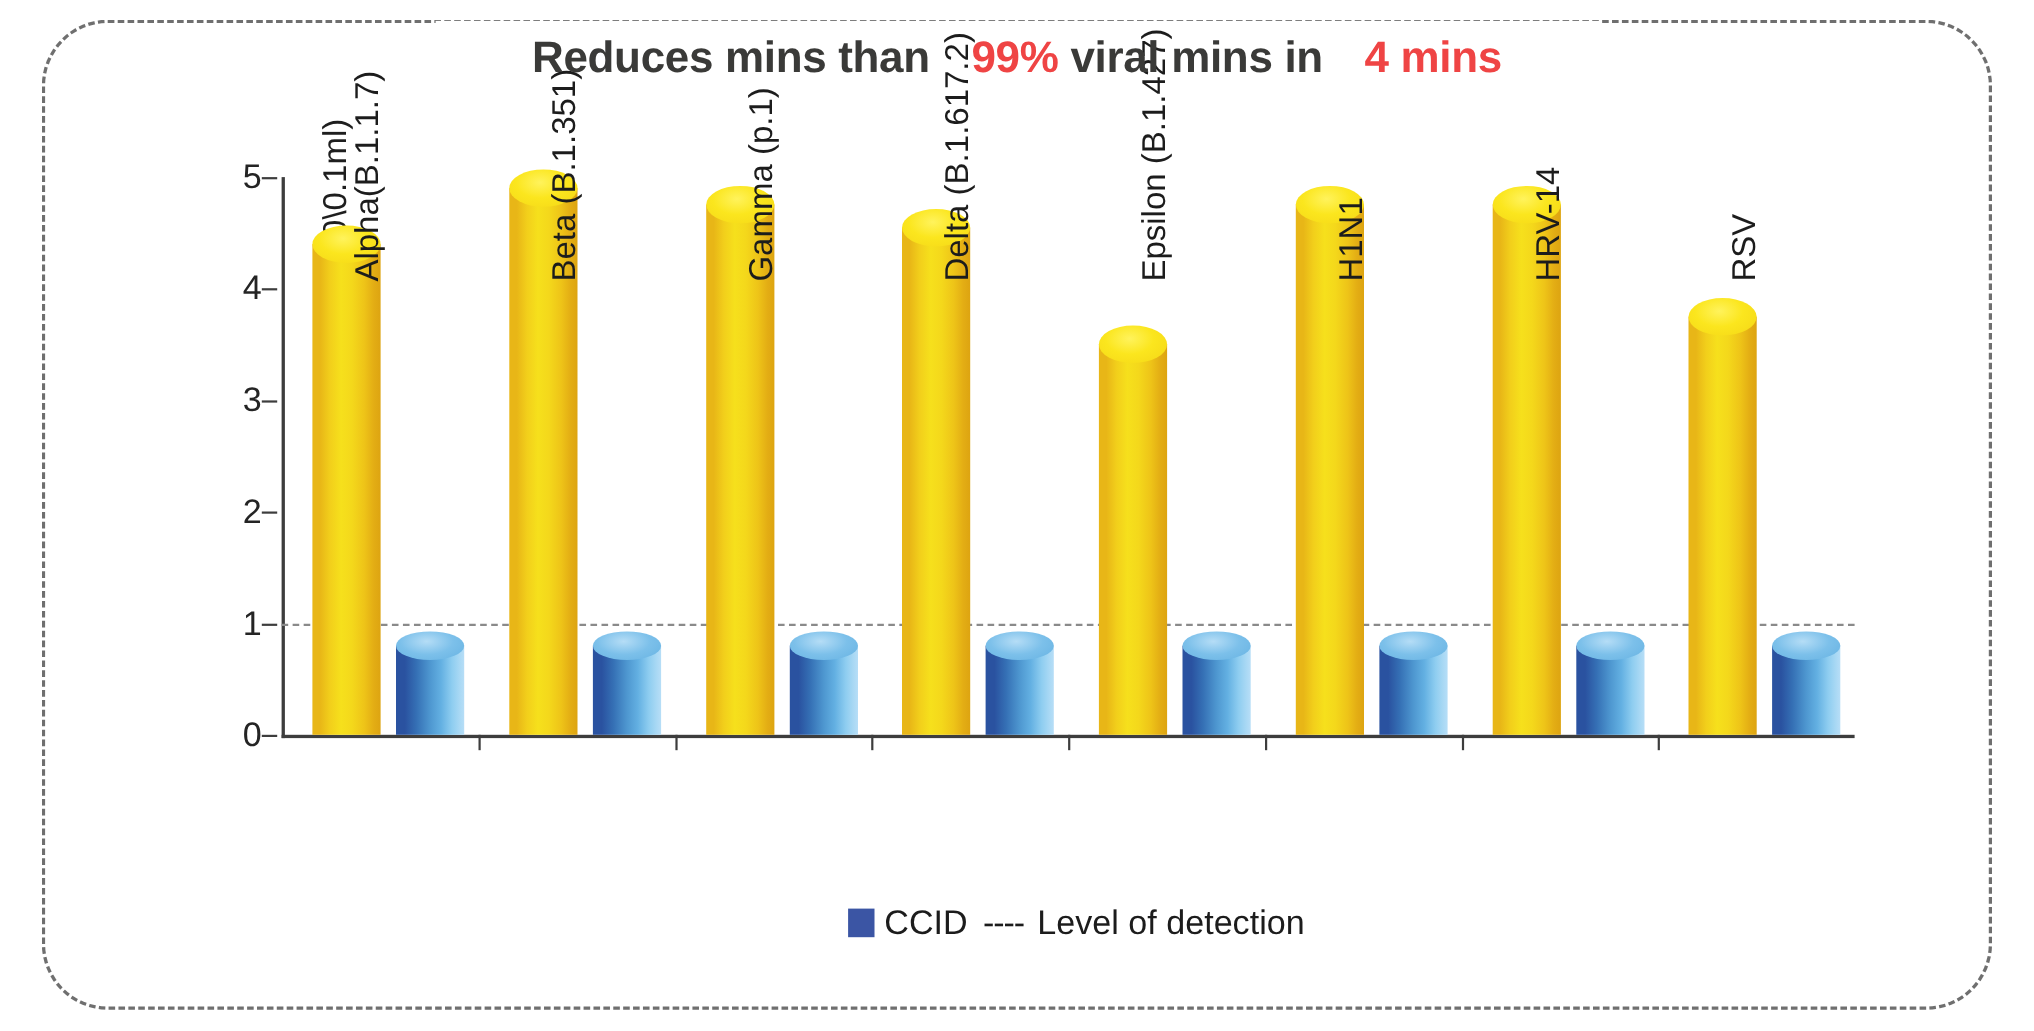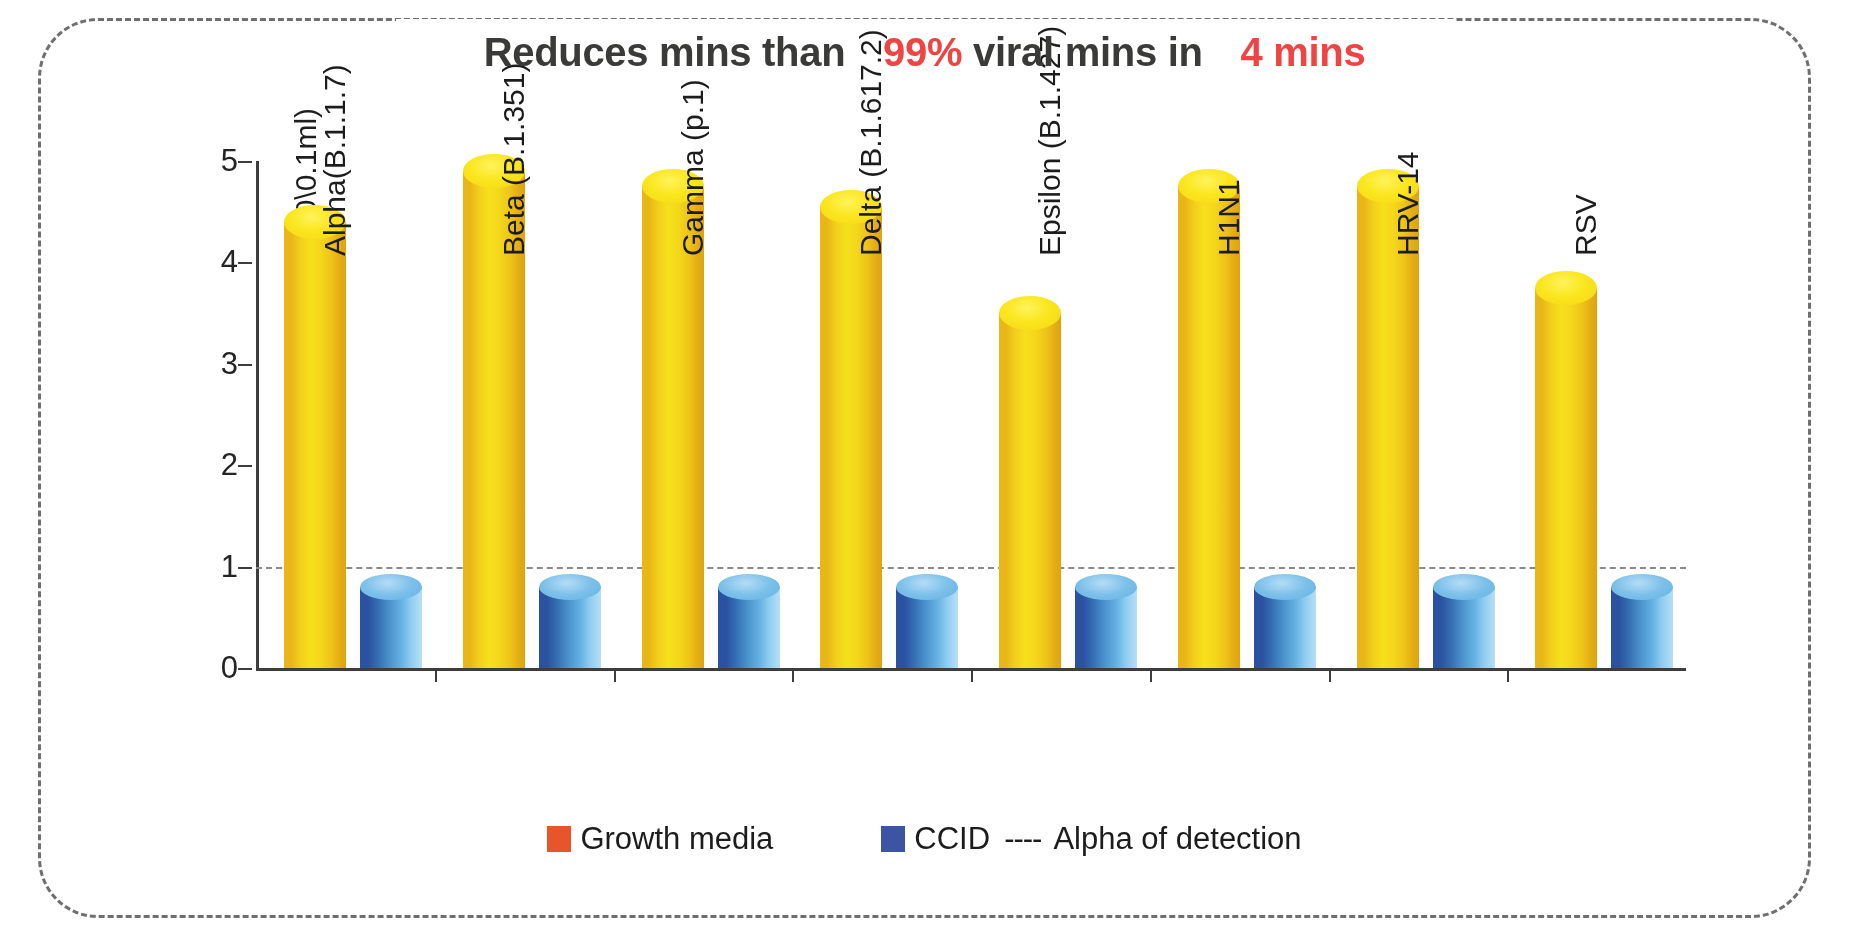--- a/index.html
+++ b/index.html
@@ -229,26 +229,22 @@
   <div class="xsep" style="left: 178.75px;"></div>
       <div class="xsep" style="left: 357.5px;"></div>
       <div class="xsep" style="left: 536.25px;"></div>
       <div class="xsep" style="left: 715px;"></div>
       <div class="xsep" style="left: 893.75px;"></div>
       <div class="xsep" style="left: 1072.5px;"></div>
       <div class="xsep" style="left: 1251.25px;"></div>
     </div>
 
   <div id="legend">
-    <div class="legend-item">
-      <span class="swatch" id="sw0" style="background: rgb(232, 85, 42);"></span>
-      <span>Growth media</span>
-    </div>
     <div id="legend-gap"></div>
     <div class="legend-item">
       <span class="swatch" id="sw1" style="background: rgb(59, 85, 164);"></span>
       <span>CCID</span>
       <span id="legend-dash">----</span>
-      <span>Alpha of detection</span>
+      <span>Level of detection</span>
     </div>
   </div>
 
 </div>
 
 </body></html>

